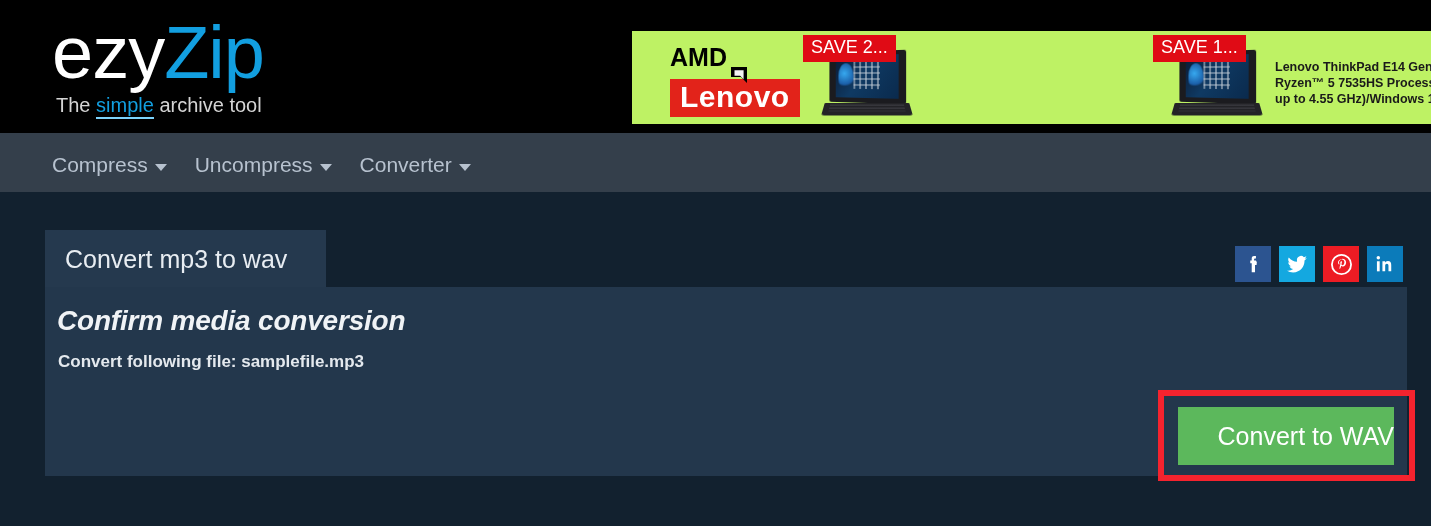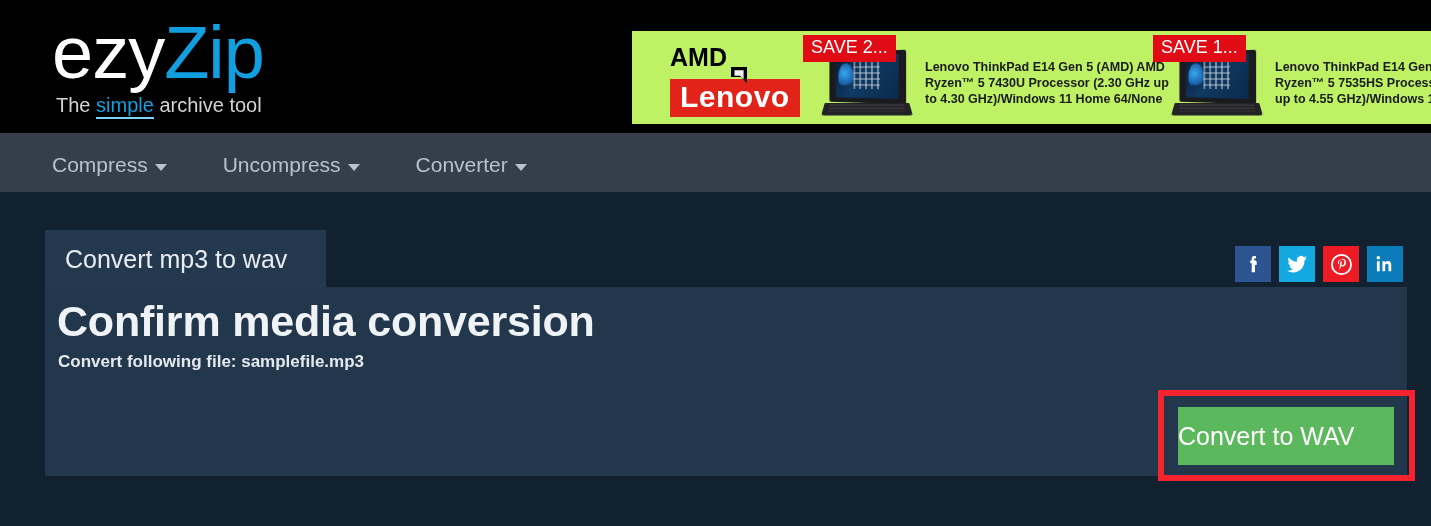--- a/index.html
+++ b/index.html
@@ -185,21 +185,20 @@
     width: 1431px;
     height: 67px;
     background: #343f4b;
   }
   .nav-inner {
     position: absolute;
     left: 52px;
     top: 19px;
     display: flex;
     align-items: flex-end;
-    gap: 28px;
   }
   .nav-item {
     color: #b7c2cf;
     font-size: 21px;
     line-height: 26px;
     margin-right: 28px;
     white-space: nowrap;
     cursor: pointer;
     display: flex;
     align-items: center;
@@ -281,25 +280,26 @@
     top: 95px;
     width: 1362px;
     height: 189px;
     background: #23374c;
   }
   .card-title {
     position: absolute;
     left: 12px;
     top: 14px;
     color: #f0f3f6;
-    font-size: 43px;
+    font-size: 28px;
     line-height: 40px;
     font-weight: bold;
     white-space: nowrap;
     letter-spacing: -0.2px;
+    font-style: italic;
   }
   .card-sub {
     position: absolute;
     left: 13px;
     top: 64px;
     color: #e4e9ee;
     font-size: 17px;
     line-height: 22px;
     font-weight: bold;
     white-space: nowrap;
@@ -318,21 +318,21 @@
   .convert-btn {
     position: absolute;
     left: 1178px;
     top: 215px;
     width: 216px;
     height: 58px;
     background: #5cb85c;
     color: #ffffff;
     font-size: 25px;
     line-height: 58px;
-    text-align: left;
+    text-align: right;
     cursor: pointer;
     border: none;
     font-family: "Liberation Sans", sans-serif;
     padding: 0;
     white-space: nowrap;
   }
 
   .below-text {
     position: absolute;
     left: 58px;
@@ -365,21 +365,20 @@
     </div>
 
     <div class="ad-slot ad-slot-1">
       <div class="ad-thumb">
         <div class="laptop">
           <div class="laptop-screen"></div>
         </div>
         <div class="laptop-base"></div>
       </div>
       <div class="save-badge">SAVE 2...</div>
-      <div class="ad-text">Lenovo ThinkPad E14 Gen 5 (AMD) AMD Ryzen™ 5 7430U Processor (2.30 GHz up to 4.30 GHz)/Windows 11 Home 64/None</div>
     </div>
 
     <div class="ad-slot ad-slot-2">
       <div class="ad-thumb">
         <div class="laptop">
           <div class="laptop-screen"></div>
         </div>
         <div class="laptop-base"></div>
       </div>
       <div class="save-badge">SAVE 1...</div>

